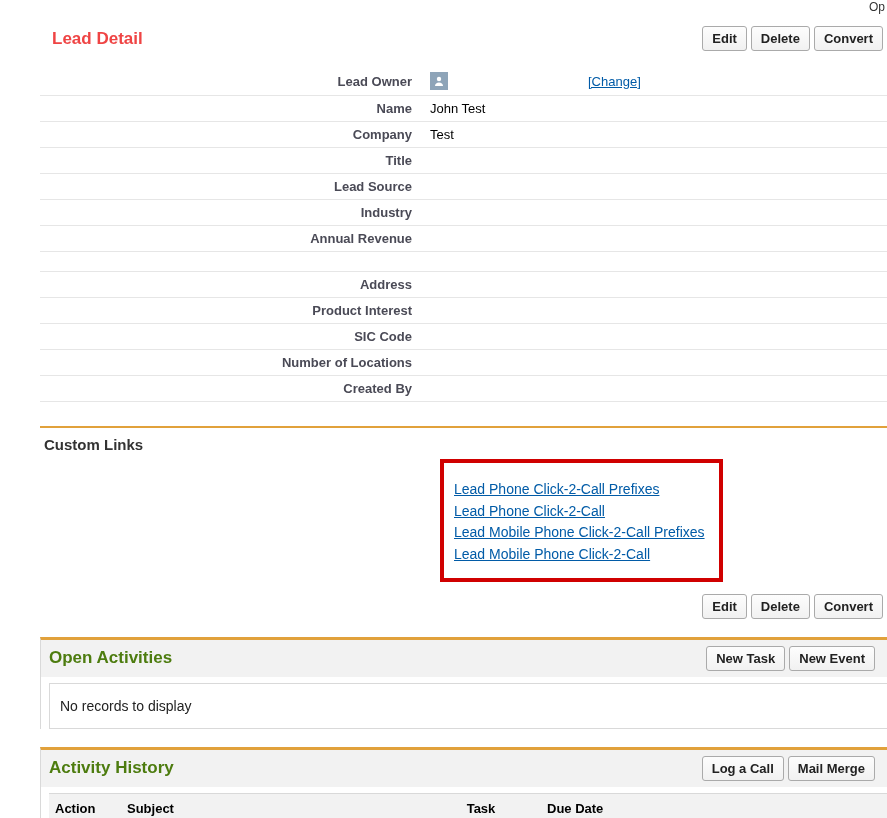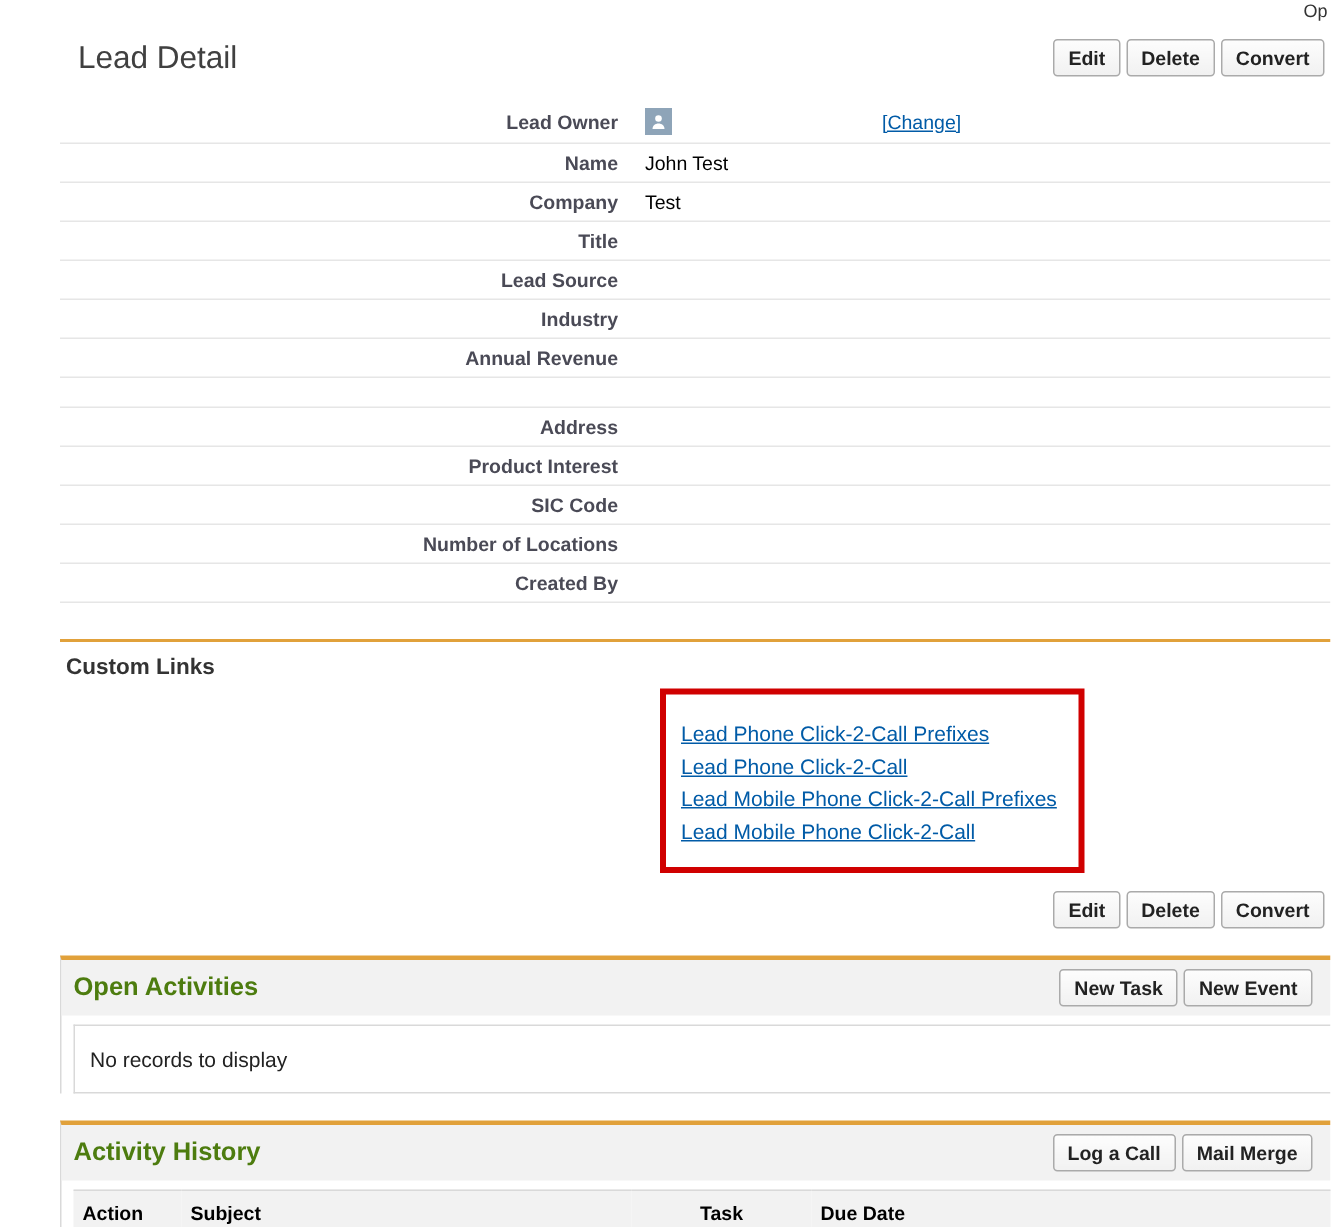--- a/index.html
+++ b/index.html
@@ -23,23 +23,23 @@
     overflow: hidden;
   }
   .header-row {
     display: flex;
     justify-content: space-between;
     align-items: center;
     margin-top: 10px;
     margin-bottom: 10px;
   }
   .section-title {
-    font-size: 21px;
-    font-weight: normal;
-    color: #404040;
+    font-size: 17px;
+    font-weight: bold;
+    color: #ef4444;
     padding-left: 12px;
   }
   .btn-row {
     display: flex;
     gap: 4px;
     padding-right: 4px;
   }
   .btn {
     background: linear-gradient(#fdfdfd,#f1f1f1);
     border: 1px solid #aaa;

